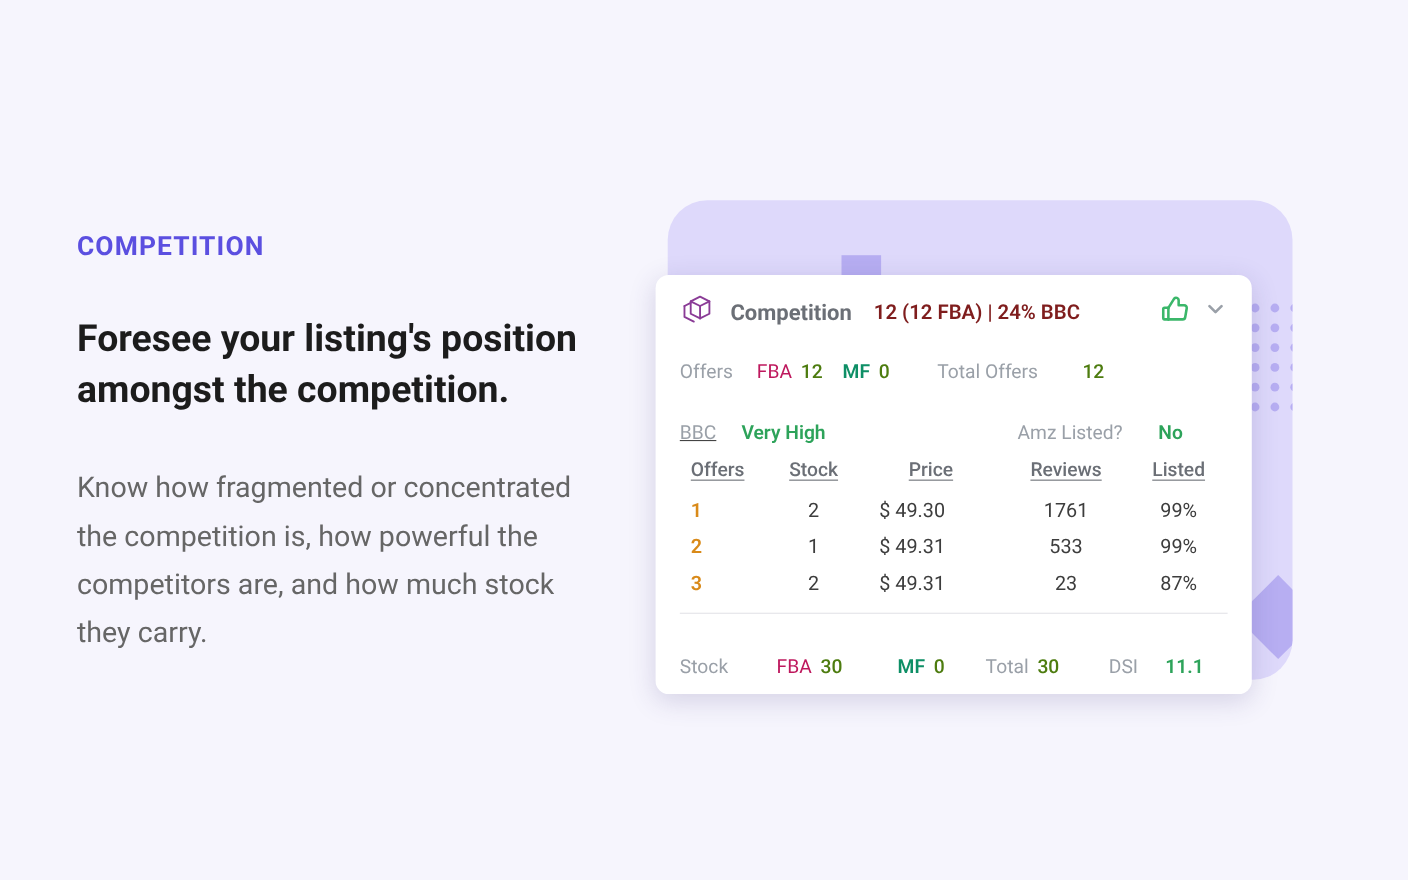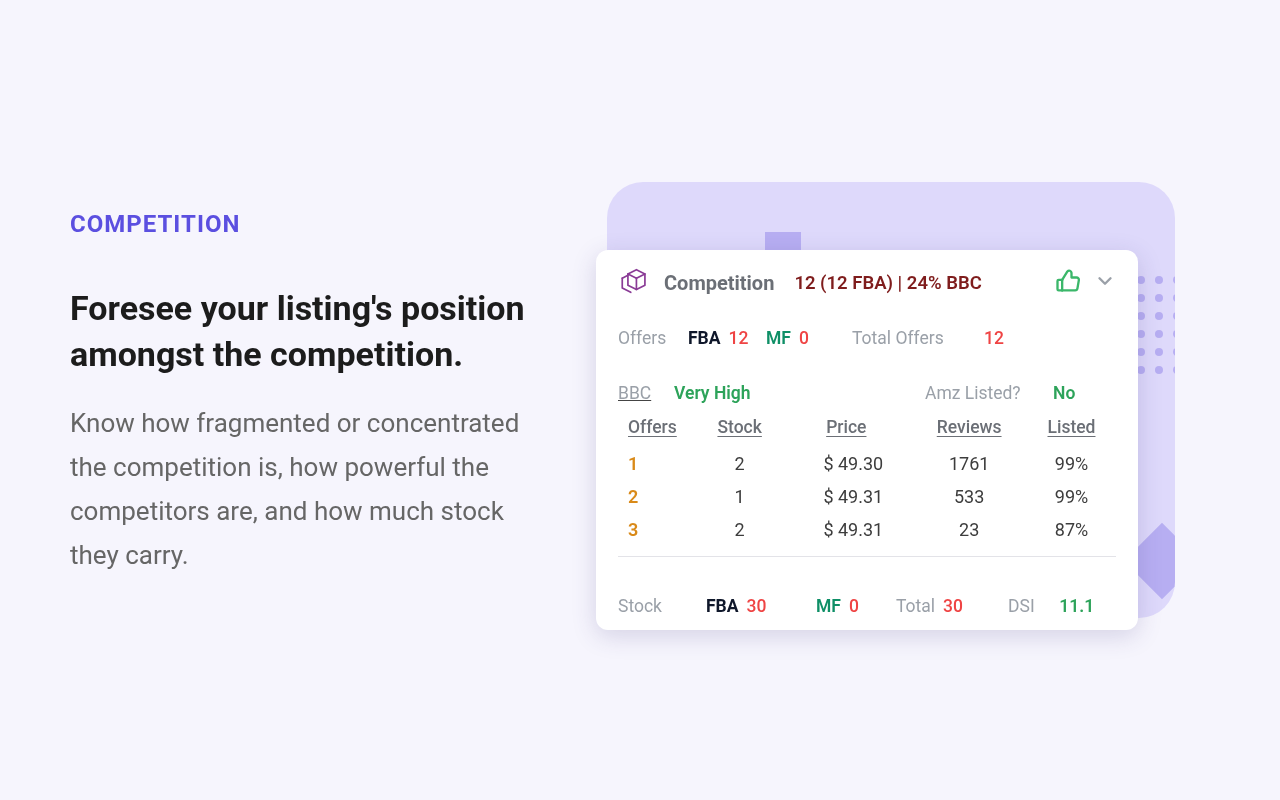--- a/index.html
+++ b/index.html
@@ -22,21 +22,21 @@
     font-weight: 700;
     letter-spacing: 1px;
     color: #5b4fe0;
     margin-bottom: 48px;
   }
   .headline {
     font-size: 34px;
     line-height: 1.35;
     font-weight: 700;
     color: #1c1c1c;
-    margin-bottom: 23px;
+    margin-bottom: 44px;
   }
   .body-copy {
     font-size: 26px;
     line-height: 1.7;
     color: #666666;
   }
 
   .purple-panel {
     position: absolute;
     left: 607px;
@@ -111,24 +111,24 @@
   .chev-icon  { color: #9aa0a8; }
 
   .row1, .row2 {
     display: flex;
     align-items: baseline;
     gap: 0;
     font-size: 17.5px;
     margin-bottom: 8px;
   }
   .lbl { color: #9aa0a8; }
-  .fba { color: #0f172a; font-weight: 700; }
+  .fba { color: #be185d; font-weight: 400; }
   .mf  { color: #0e8f66; font-weight: 600; margin-top: 14px; }
   .green { color: #2da35a; font-weight: 600; margin-top: 27px; }
-  .dark { color: #ef4444; font-weight: 500; }
+  .dark { color: #4d7c0f; font-weight: 500; }
 
   .row1 .seg, .row2 .seg { display: inline-flex; align-items: baseline; gap: 8px; }
   .row1 .c1 { width: 70px; }
   .row1 .c2 { width: 78px; }
   .row1 .c3 { width: 86px; }
   .row1 .c4 { width: 132px; }
   .row1 .c5 { }
 
   .row2 .c1 { width: 56px; text-decoration: underline; }
   .row2 .c2 { width: 212px; }
@@ -151,21 +151,21 @@
   }
   table.tbl td {
     font-size: 18px;
     color: #3d3d3d;
     padding: 6px 4px;
     text-align: center;
   }
   table.tbl th:first-child,
   table.tbl td:first-child { text-align: left; padding-left: 10px; width: 80px;}
   table.tbl td:first-child { color: #d98a19; font-weight: 600; }
-  table.tbl td:nth-child(3) { text-align: center; padding-left: 18px;}
+  table.tbl td:nth-child(3) { text-align: left; padding-left: 18px;}
 
   .card-foot {
     border-top: 1px solid #e3e3e8;
     margin-top: 10px;
     padding-top: 12px;
     display: flex;
     align-items: baseline;
     font-size: 17.5px;
     gap: 0;
   }

